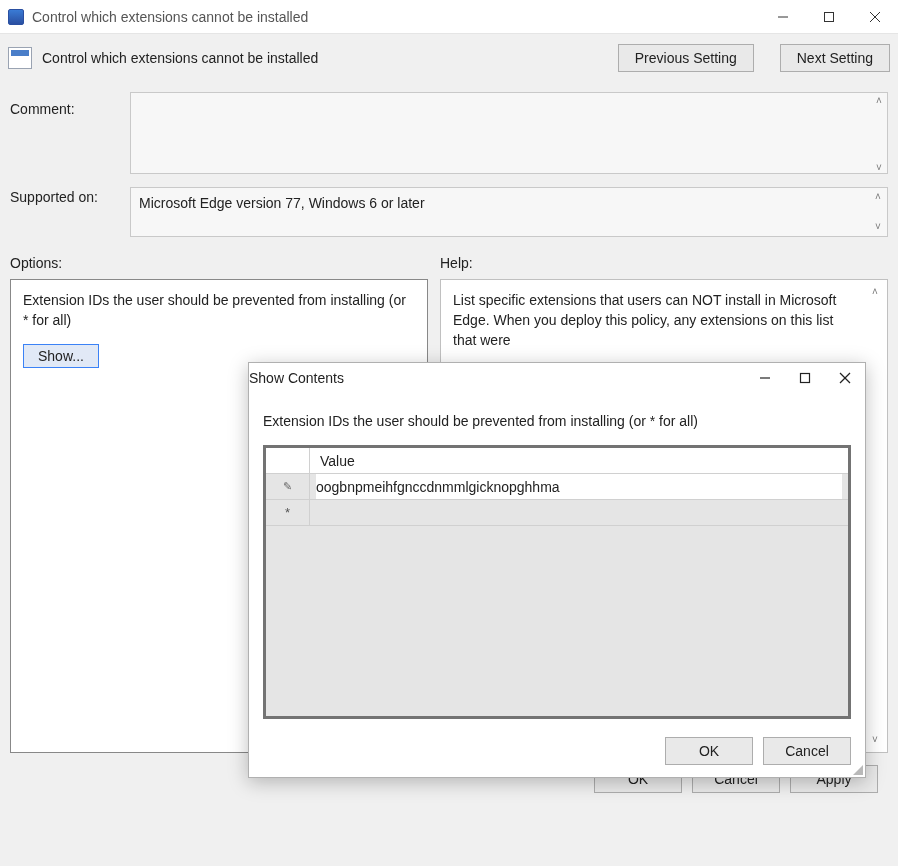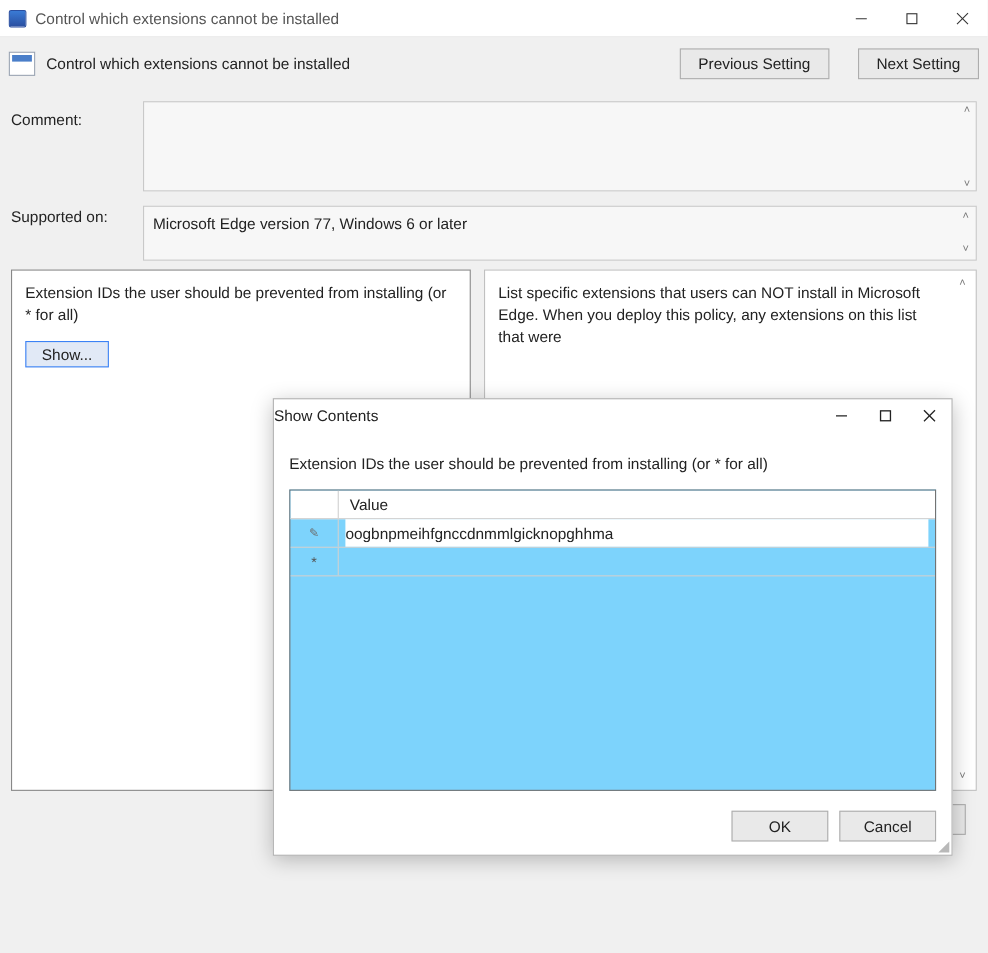--- a/index.html
+++ b/index.html
@@ -60,21 +60,21 @@
 
   
   .dialog { position: absolute; left: 248px; top: 362px; width: 618px; height: 416px; background: #fff; border: 1px solid #b0b0b0; box-shadow: 0 4px 18px rgba(0,0,0,.25); display: flex; flex-direction: column; }
   .dbar { height: 30px; display: flex; align-items: center; }
   .dbar .dtitle { color: #222; }
   .dbar .spacer { flex: 1; }
   .dbtn { width: 40px; height: 30px; display:flex; align-items:center; justify-content:center; }
   .dbtn svg { stroke:#222; stroke-width:1.2; fill:none; }
   .dmain { flex: 1; padding: 20px 14px 8px 14px; display:flex; flex-direction:column; }
   .dmain .dlabel { margin-bottom: 16px; }
-  .grid { border: 1px solid #737373; flex: 1; background: #7dd3fc; display:flex; flex-direction:column; overflow:hidden; }
+  .grid { border: 3px solid #737373; flex: 1; background: #e5e5e5; display:flex; flex-direction:column; overflow:hidden; }
   .grow { display: flex; border-bottom: 1px solid #d0d0d0; height: 26px; }
   .ghead { background: #fff; font-weight: normal; }
   .gcell-left { width: 44px; border-right: 1px solid #d0d0d0; display:flex; align-items:center; justify-content:center; color:#666; }
   .gcell-val { flex:1; display:flex; align-items:center; padding: 0 6px; }
   .ghead .gcell-val { padding-left: 10px; }
   input.cellinput { width: 100%; height: 100%; border: none; outline: none; font-family: inherit; font-size: 14px; }
   .grest { flex:1; }
   .dfooter { display:flex; justify-content:flex-end; gap:10px; padding: 10px 14px 12px 0; }
   .dfooter .btn { min-width: 88px; }
   .resize-grip { position:absolute; right:2px; bottom:2px; width:12px; height:12px; }
@@ -130,20 +130,24 @@
         <span class="scrollarrow sa-dn chev">˅</span>
       </div>
       <div class="supbox rel">
         <span>Microsoft Edge version 77, Windows 6 or later</span>
         <span class="scrollarrow sa-up chev">˄</span>
         <span class="scrollarrow sa-dn chev">˅</span>
       </div>
     </div>
   </div>
 
+  <div class="midlabels">
+    <div class="left">Options:</div>
+    <div class="right">Help:</div>
+  </div>
 
   <div class="panes">
     <div class="optpane">
       <div class="opt-title">Extension IDs the user should be prevented from installing (or * for all)</div>
       <div class="showbtn">Show...</div>
     </div>
     <div class="helppane">
       <span>List specific extensions that users can NOT install in Microsoft Edge. When you deploy this policy, any extensions on this list that were</span>
       <span class="helpscroll-up chev">˄</span>
       <span class="helpscroll-dn chev">˅</span>

